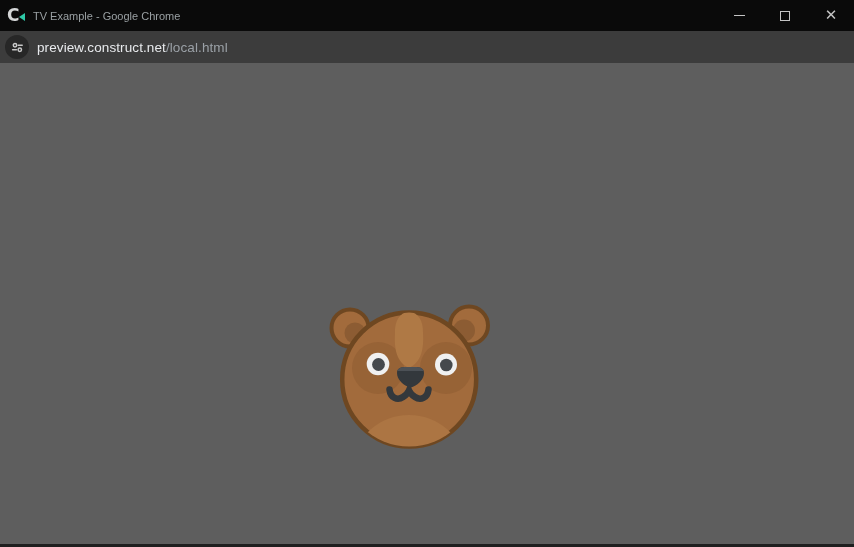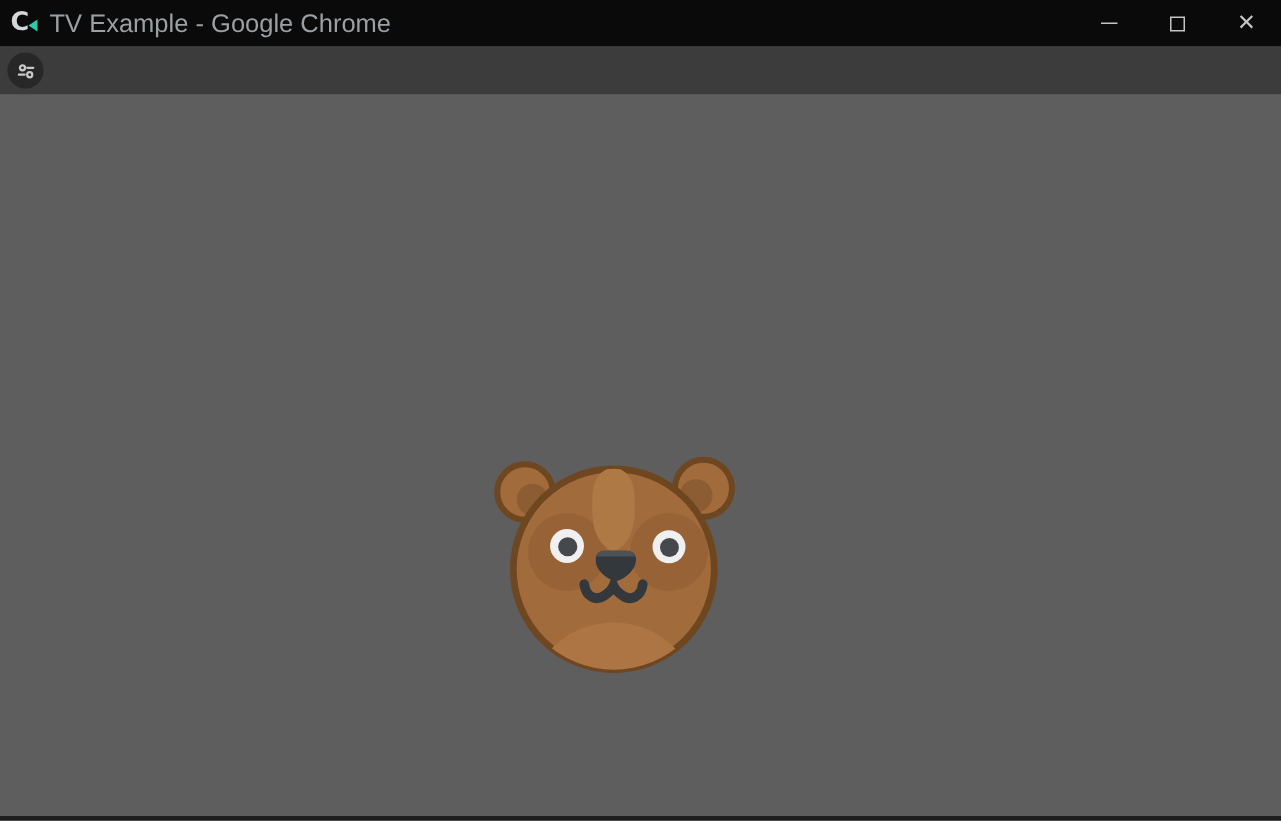--- a/index.html
+++ b/index.html
@@ -24,21 +24,21 @@
     color: var(--logo_c_color);
   }
   .favicon .logo-tri {
     position: absolute; right: 0px; top: 6px;
     width: 0; height: 0;
     border-top: 4px solid transparent;
     border-bottom: 4px solid transparent;
     border-right: 6px solid var(--logo_tri_color);
   }
   .window-title {
-    font-size: 17px; color: var(--title_text); white-space: nowrap;
+    font-size: 11px; color: var(--title_text); white-space: nowrap;
   }
   .win-controls { margin-left: auto; display: flex; height: 100%; }
   .win-btn {
     width: 46px; height: 100%; display: flex;
     align-items: center; justify-content: center; cursor: default;
   }
   .glyph-min { width: 11px; height: 1px; background: var(--control_glyph); }
   .glyph-max { width: 10px; height: 10px; border: 1px solid var(--control_glyph); }
   .glyph-close {
     color: var(--control_glyph); font-size: 15px; line-height: 15px;
@@ -95,20 +95,23 @@
     <div class="site-settings">
       <svg width="13" height="13" viewBox="0 0 13 13">
         <g stroke="var(--site_btn_glyph)" stroke-width="1.5" fill="none" stroke-linecap="round">
           <circle cx="4" cy="4.2" r="1.7"></circle>
           <line x1="7.2" y1="4.2" x2="11.2" y2="4.2"></line>
           <line x1="1.6" y1="8.8" x2="5.4" y2="8.8"></line>
           <circle cx="8.8" cy="8.8" r="1.7"></circle>
         </g>
       </svg>
     </div>
+    <span class="url-text">
+      <span class="url-domain">preview.construct.net</span><span class="url-path">/local.html</span>
+    </span>
   </div>
 
   <div class="content">
     <svg class="bear-svg" width="166" height="156" viewBox="327 234 166 156">
       <defs>
         <clipPath id="headClip">
           <circle cx="409.2" cy="316.5" r="67"></circle>
         </clipPath>
         <clipPath id="noseClip">
           <path d="M397 310 C397 305 401 304 406 304 L415 304 C420 304 424 305 424 310

